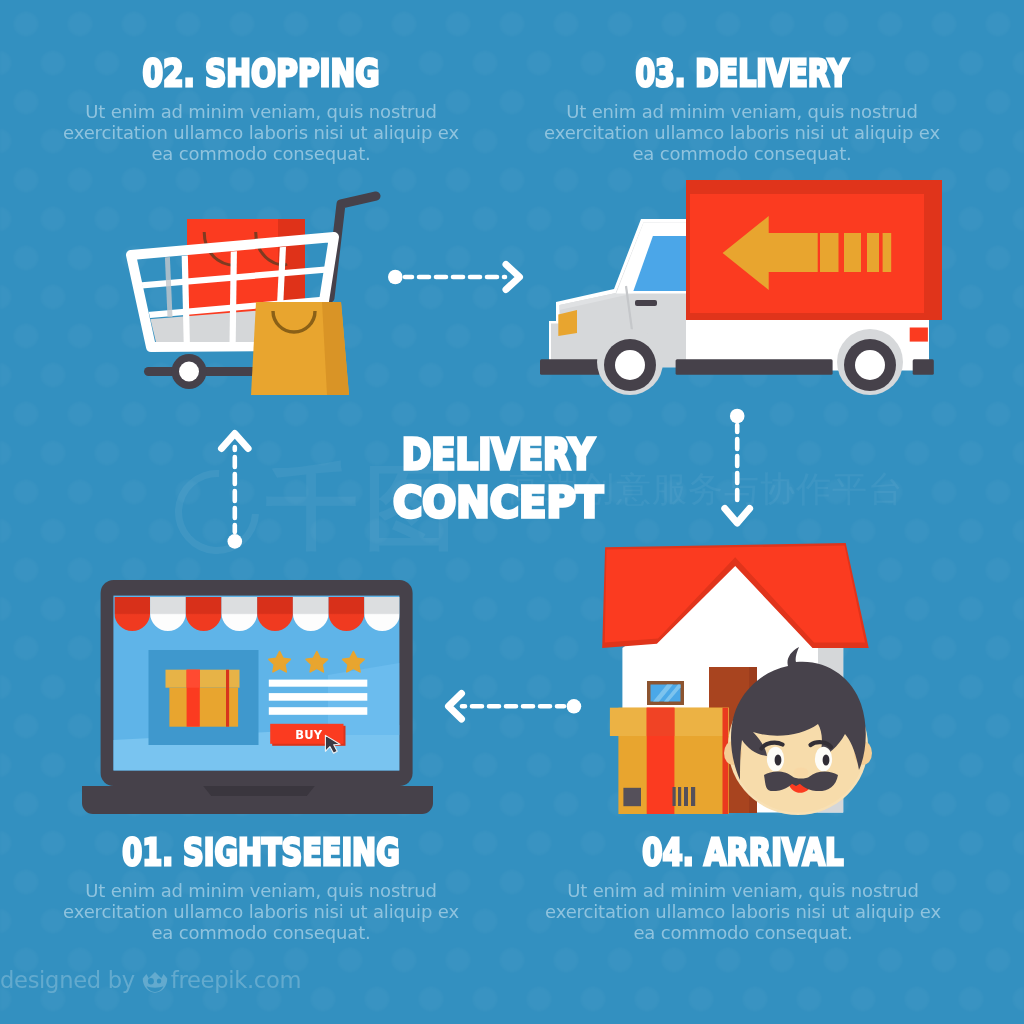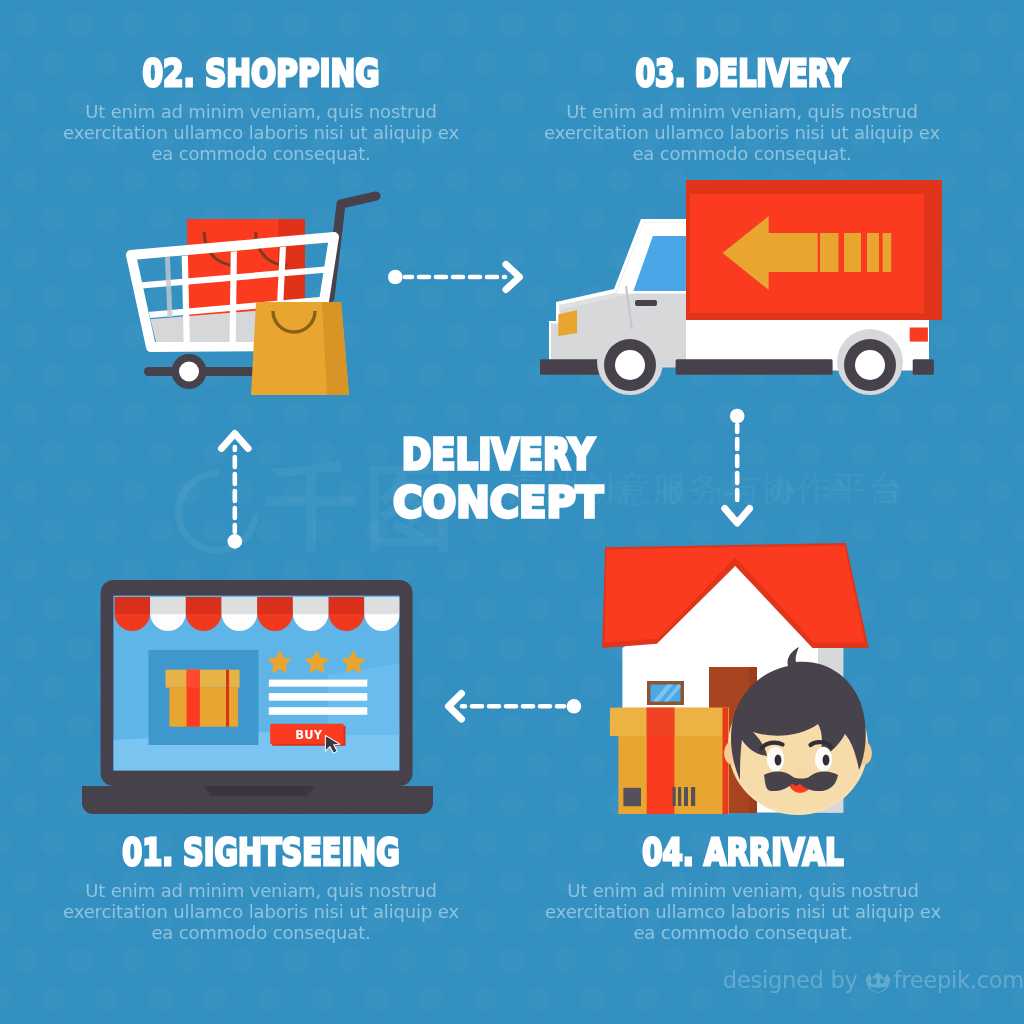--- a/index.html
+++ b/index.html
@@ -33,21 +33,21 @@
 .ctitle{position:absolute;left:0;top:0;width:1024px;height:1024px;
   pointer-events:none;}
 .ctitle>div{position:absolute;left:498px;color:#fff;font-weight:bold;
   font-size:42px;line-height:42px;white-space:nowrap;
   font-family:"DejaVu Sans",sans-serif;
   -webkit-text-stroke:3.4px #ffffff;paint-order:stroke fill;
   transform-origin:center top;}
 #ct-l1{top:434px;transform:translateX(-50%) scaleX(0.846);}
 #ct-l2{top:482px;transform:translateX(-50%) scaleX(0.952);}
 
-.footer{position:absolute;left:0;top:965px;width:1024px;text-align:right;
+.footer{position:absolute;left:0;top:965px;width:1024px;text-align:left;
   color:#63aace;font-size:22.6px;font-family:"DejaVu Sans",sans-serif;
   letter-spacing:-0.3px;}
 .footer span{vertical-align:middle;}
 .wm{position:absolute;pointer-events:none;color:rgba(255,255,255,0.052);
   font-family:"DejaVu Sans",sans-serif;white-space:nowrap;}
 #wm-brand{left:266px;top:462px;font-size:92px;line-height:92px;letter-spacing:6px;font-weight:bold;}
 #wm-logo{left:175px;top:470px;width:70px;height:70px;border:7px solid rgba(255,255,255,0.06);
   border-radius:50%;border-right-color:transparent;transform:rotate(-42deg);}
 #wm-tagline{left:508px;top:472px;font-size:35px;line-height:35px;letter-spacing:1px;}
 #wm-notice{left:512px;top:522px;font-size:35px;line-height:35px;letter-spacing:1px;}

